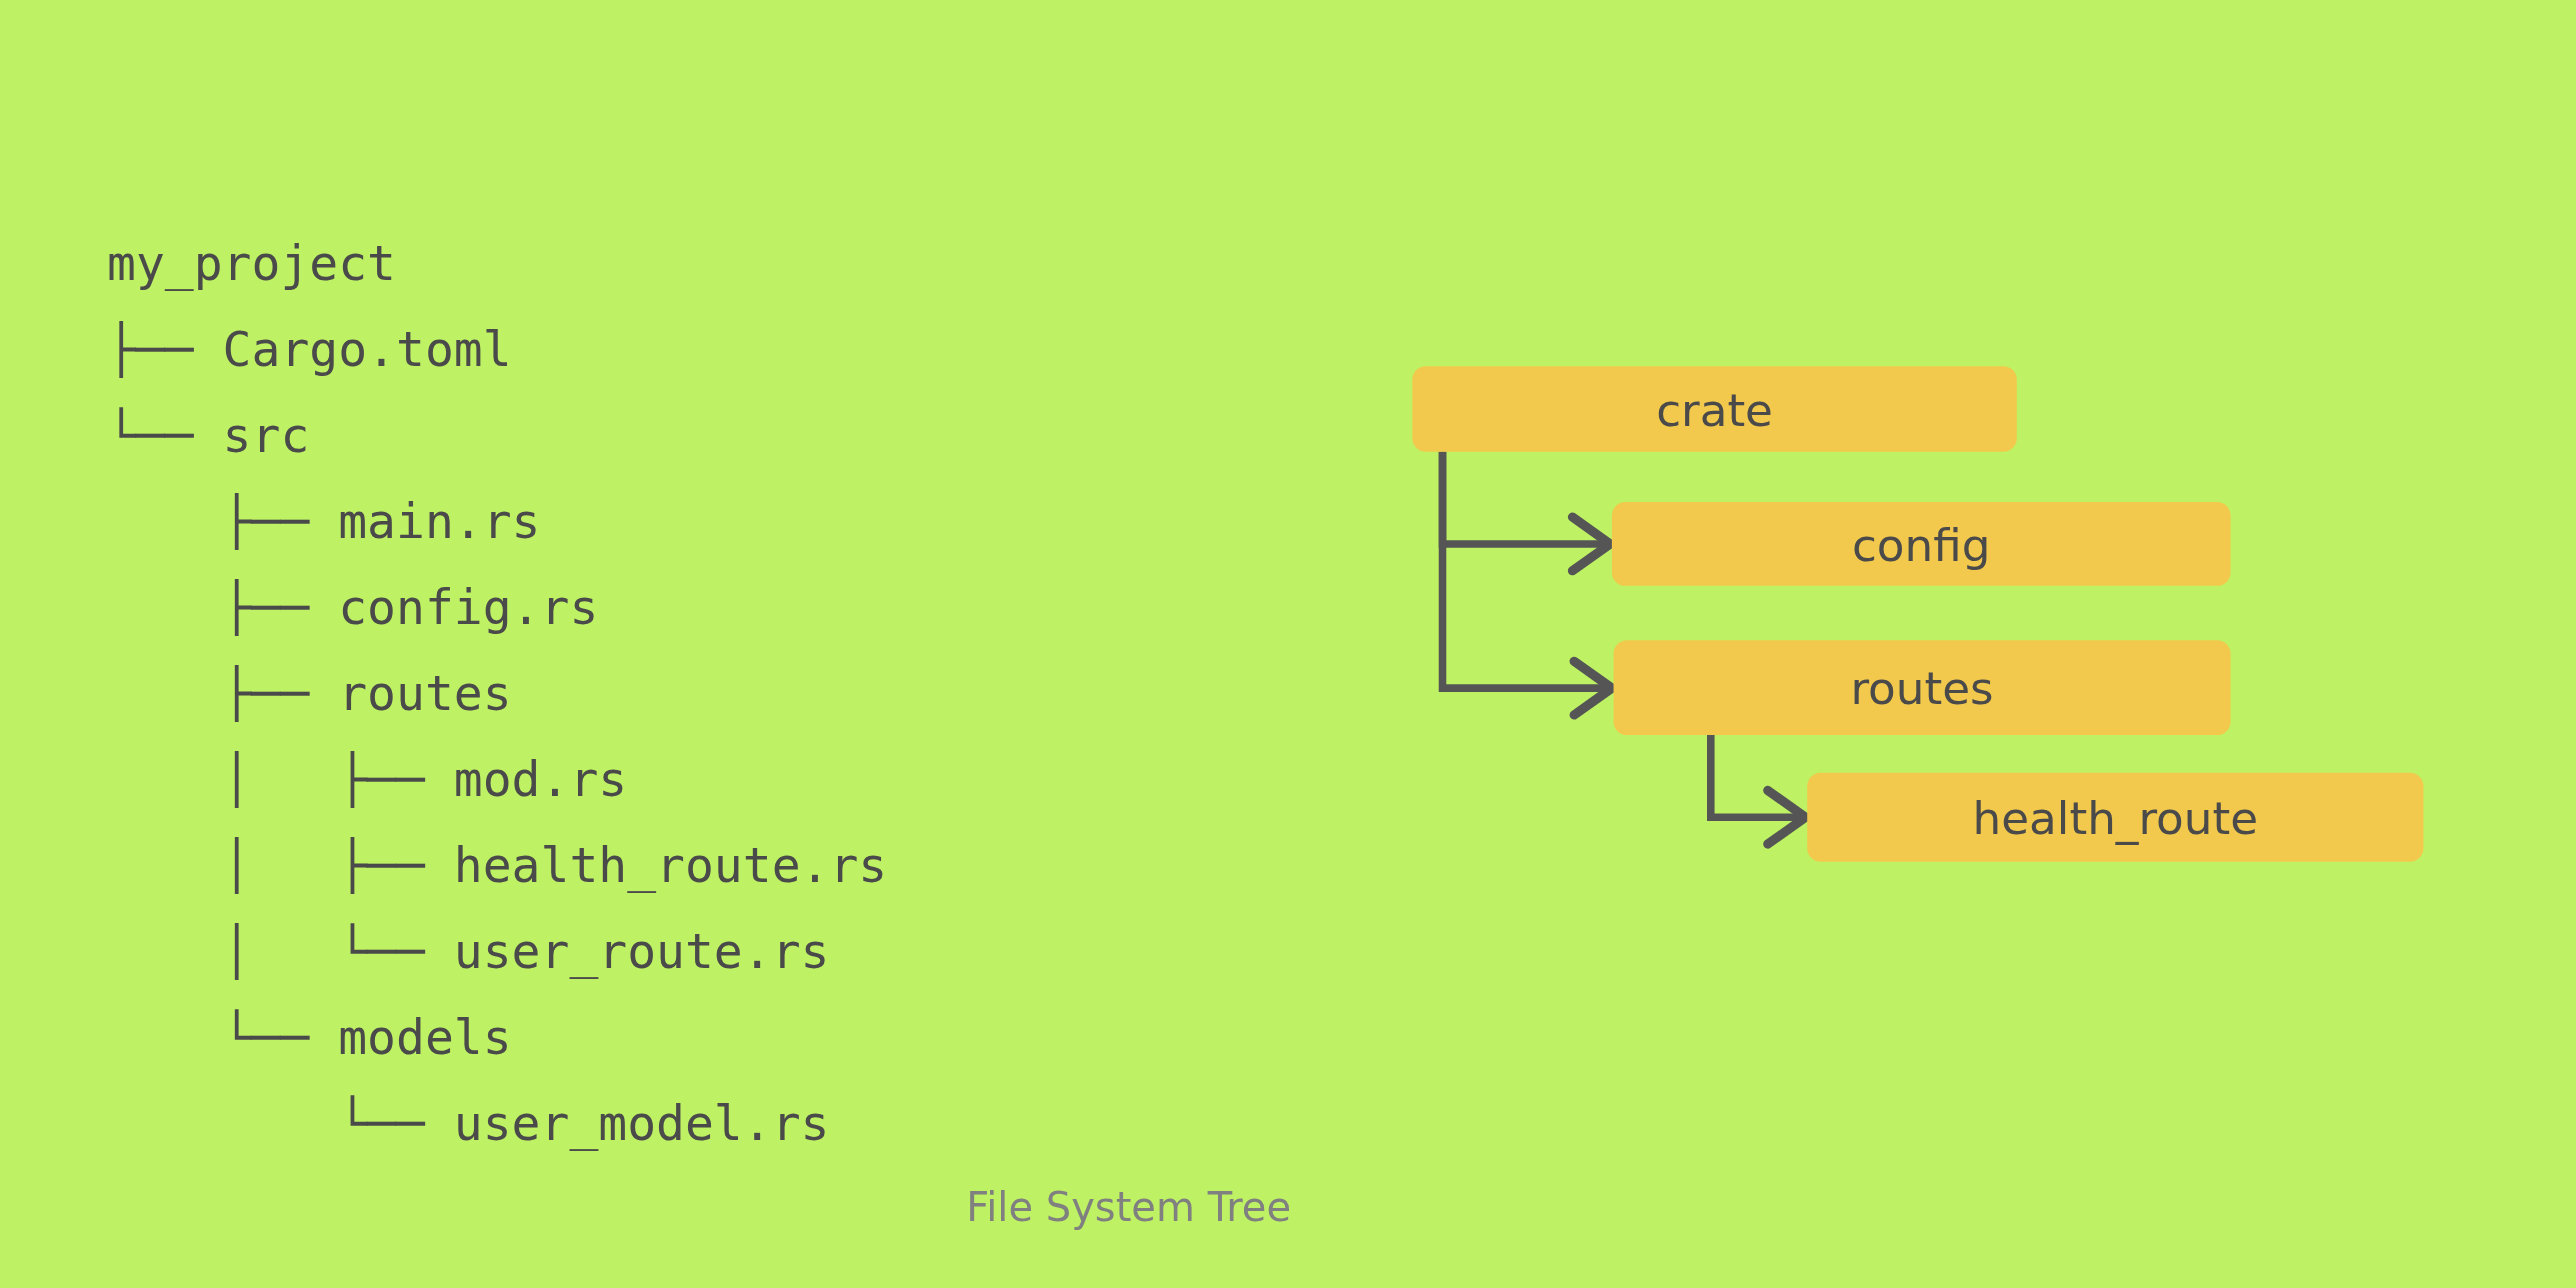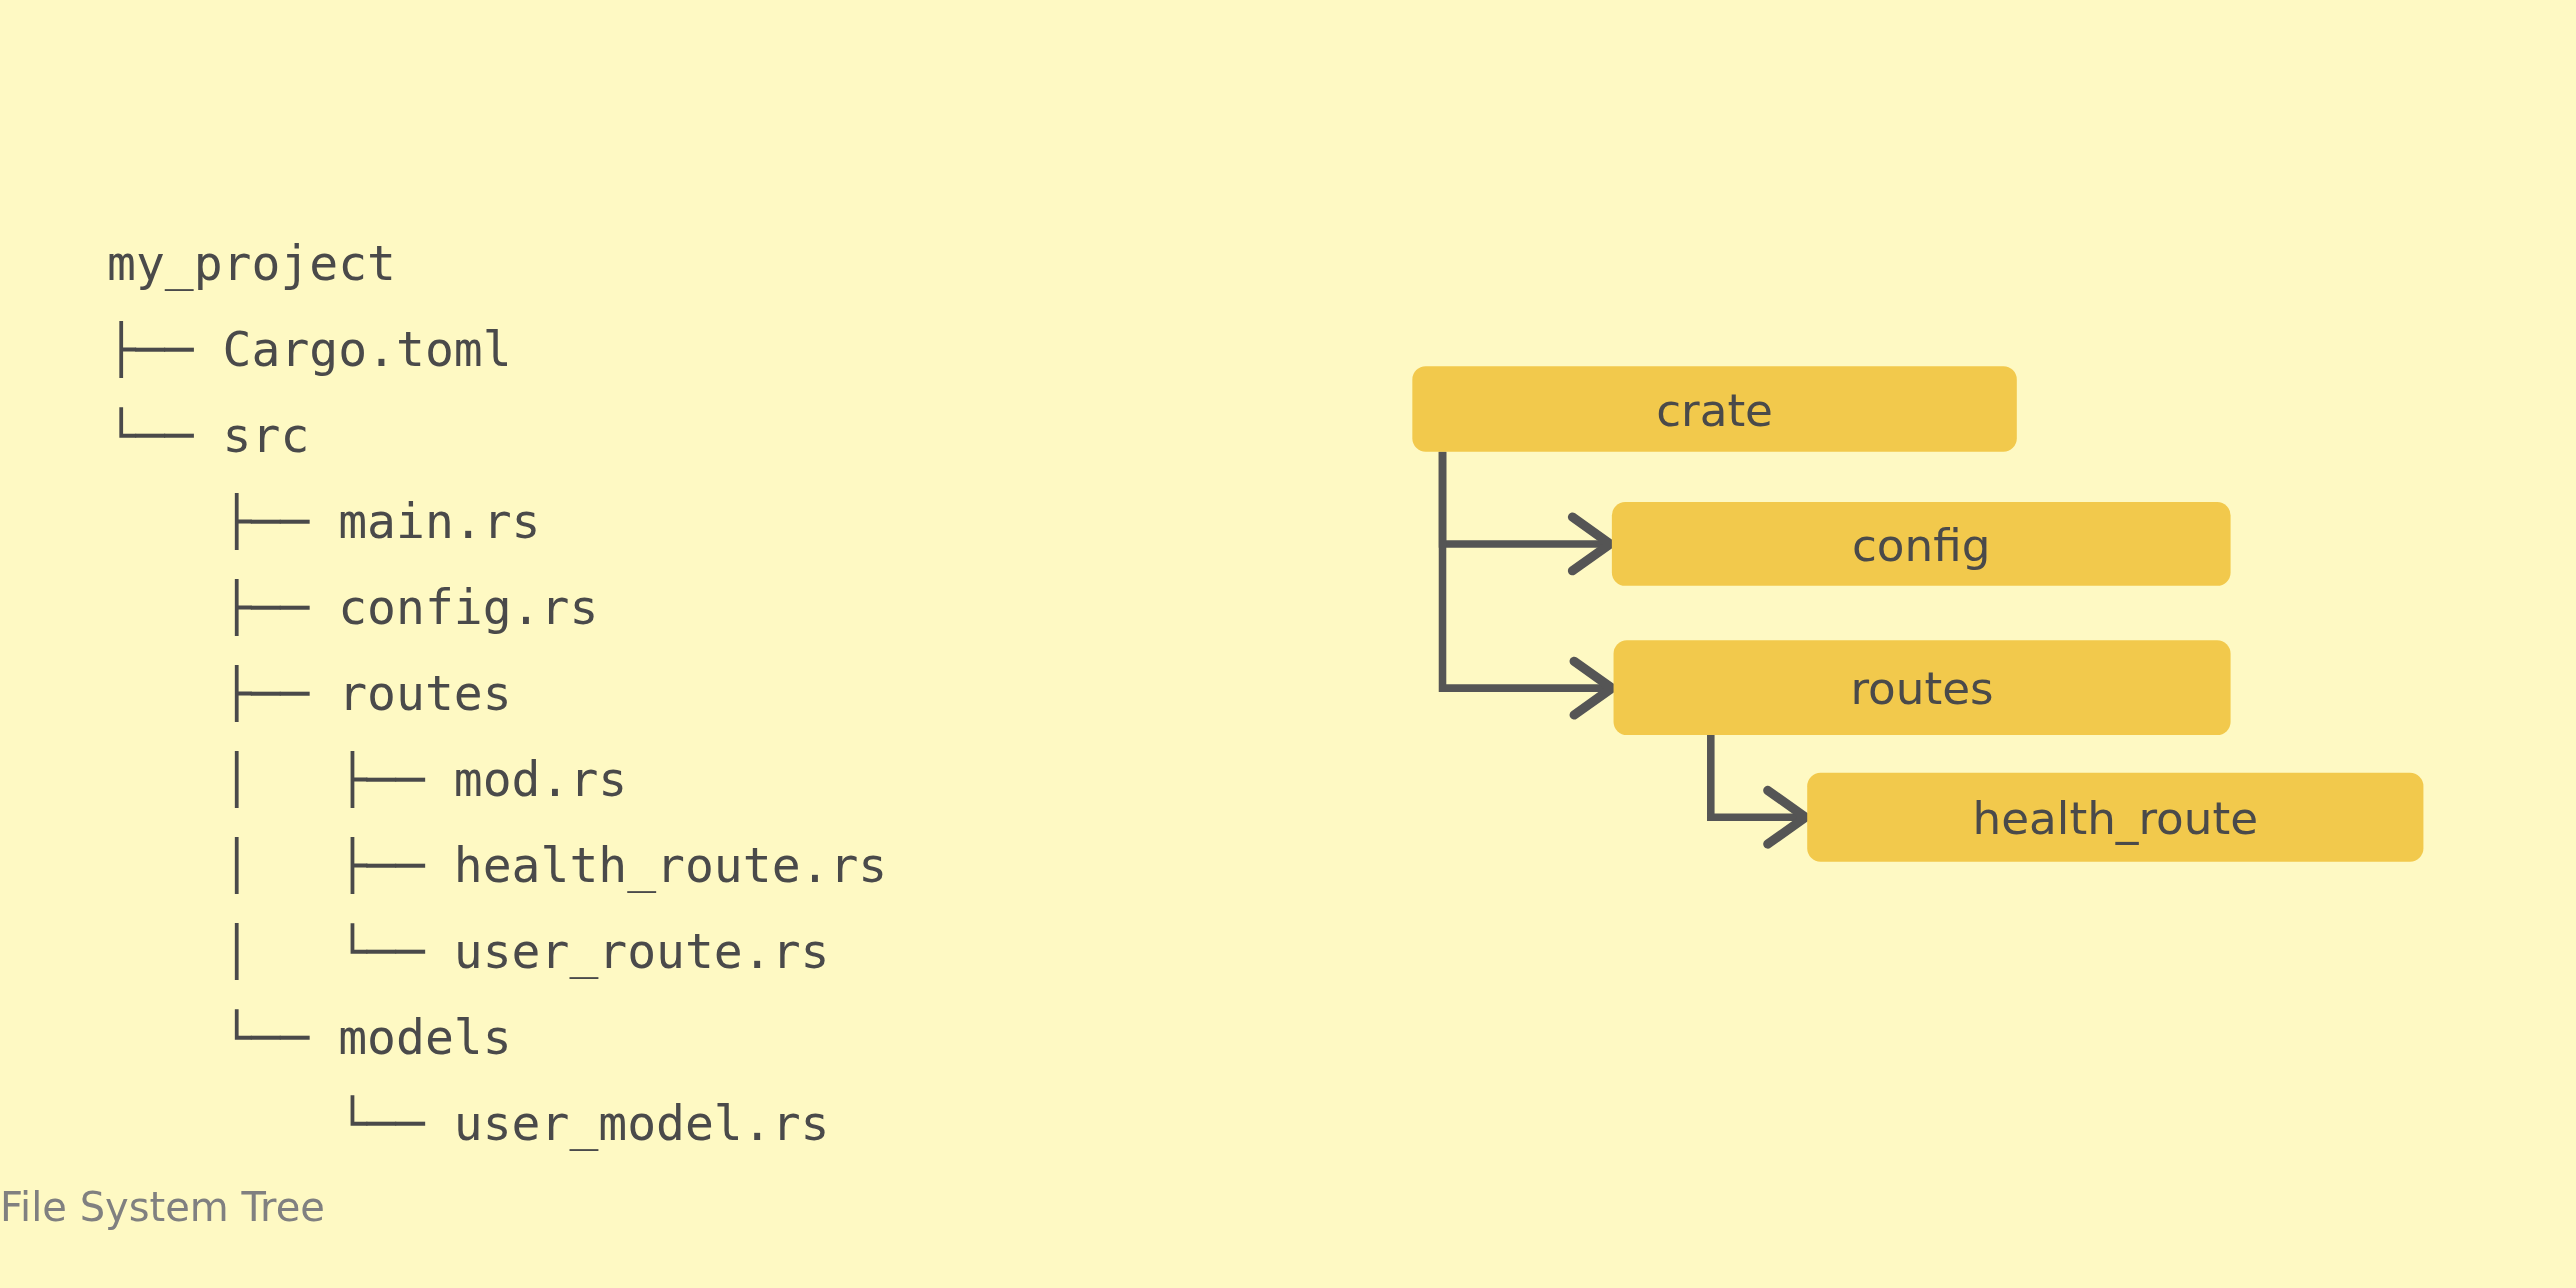--- a/index.html
+++ b/index.html
@@ -4,21 +4,21 @@
 <style>
   html, body {
     margin: 0;
     padding: 0;
     background: #ffffff;
   }
   #canvas {
     position: relative;
     width: 2576px;
     height: 1288px;
-    background: #fef9c3;
+    background: #bef264;
     overflow: hidden;
   }
 
   
   #fs-panel {
     position: absolute;
     left: 0px;
     top: 0px;
     width: 1191px;
     height: 1288px;
@@ -60,21 +60,21 @@
     text-anchor: middle;
     dominant-baseline: central;
   }
 
   
   .caption {
     position: absolute;
     font-family: "DejaVu Sans", "Liberation Sans", sans-serif;
     font-size: 40px;
     color: #808080;
-    text-align: left;
+    text-align: right;
     white-space: nowrap;
   }
   #caption-fs {
     left: 0px;
     top: 1184px;
     width: 1291px;
   }
   #caption-mod {
     left: 1291px;
     top: 1184px;

